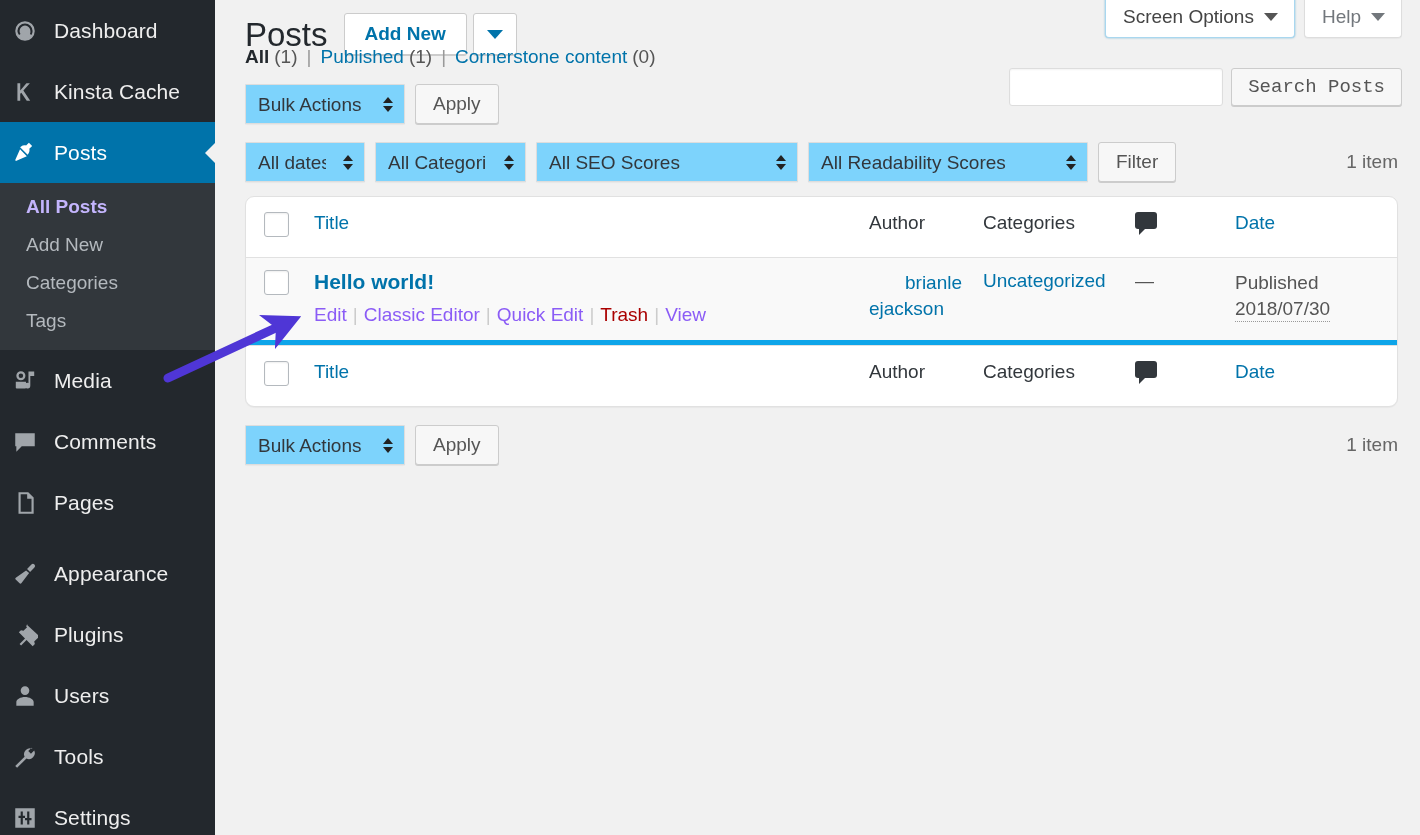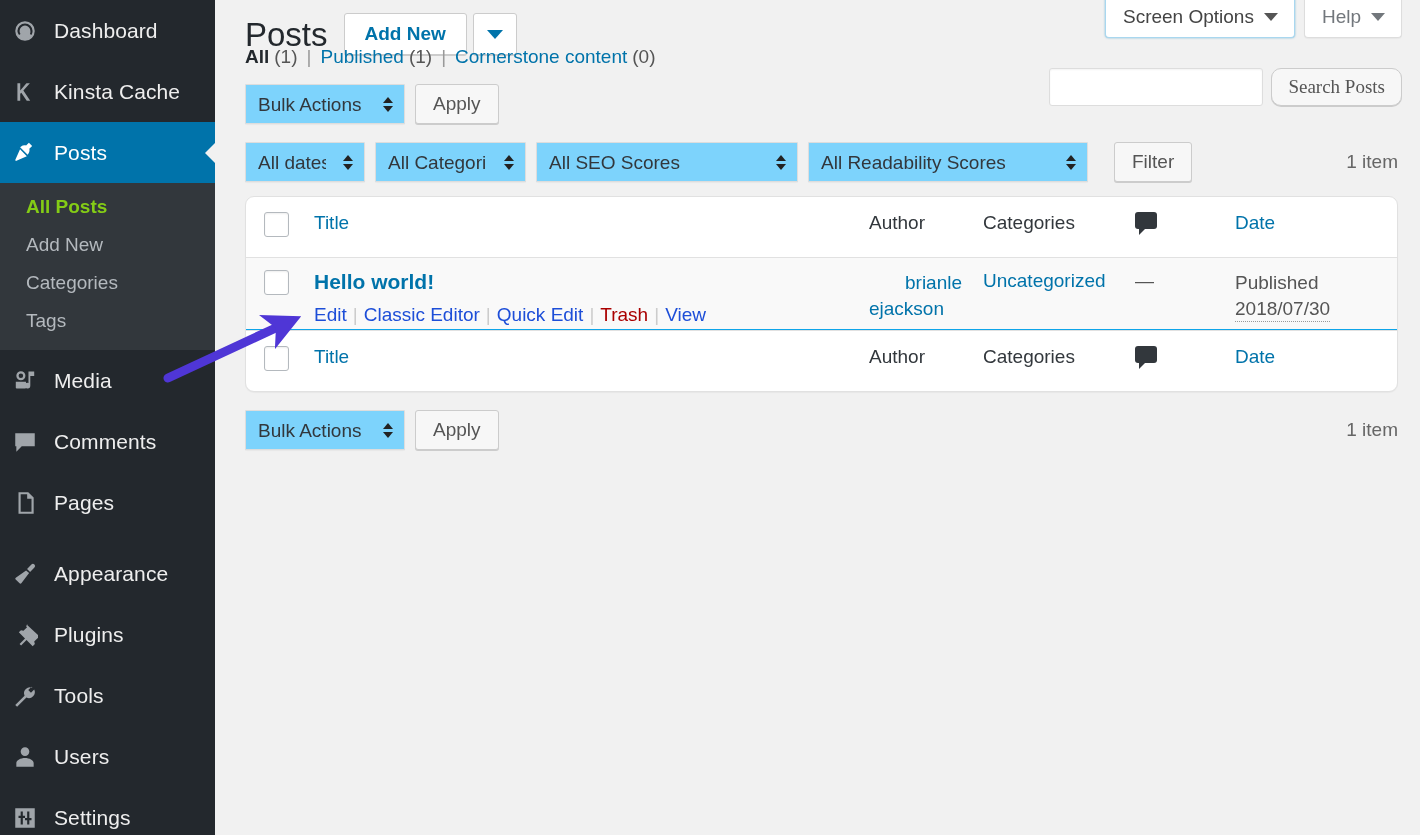--- a/index.html
+++ b/index.html
@@ -50,21 +50,21 @@
     border-color: transparent #f1f1f1 transparent transparent;
   }
   .submenu { background: #32373c; padding: 5px 0 10px 0; }
   .submenu-item {
     padding: 6px 0 6px 26px;
     font-size: 19px;
     color: #b4b9be;
     cursor: pointer;
     line-height: 26px;
   }
-  .submenu-item.current { color: #84cc16; font-weight: bold; }
+  .submenu-item.current { color: #c4b5fd; font-weight: bold; }
   .menu-sep { height: 10px; }
 
   
   #main {
     position: absolute; left: 215px; top: 0;
     width: 1205px; height: 835px;
     background: #f1f1f1;
   }
 
   
@@ -155,27 +155,27 @@
     border-radius: 3px;
     font-size: 19px;
     padding: 0 8px;
     color: #32373c;
     font-family: "Liberation Sans", sans-serif;
     box-shadow: inset 0 1px 2px rgba(0,0,0,.05);
   }
   .btn-secondary {
     background: #f7f7f7;
     border: 1px solid #ccc;
-    border-radius: 10px;
+    border-radius: 3px;
     color: #555;
     font-size: 19px;
     padding: 0 16px;
     height: 38px;
     cursor: pointer;
-    font-family: Liberation Serif, serif;
+    font-family: Liberation Mono, monospace;
     box-shadow: 0 1px 0 #ccc;
     white-space: nowrap;
   }
 
   
   .subsubsub {
     margin: 2px 0 0 0;
     font-size: 19px;
     color: #555;
     display: flex; align-items: baseline;
@@ -289,40 +289,40 @@
     width: 25px; height: 25px;
     border: 1px solid #b4b9be;
     background: #fff;
     border-radius: 3px;
     display: inline-block;
     cursor: pointer;
     box-shadow: inset 0 1px 2px rgba(0,0,0,.07);
   }
   tr.data-row td {
     background: #f9f9f9;
-    padding: 12px 10px 3px 10px;
-    border-bottom: 1px solid #0ea5e9;
+    padding: 12px 10px 14px 10px;
+    border-bottom: 5px solid #0ea5e9;
   }
   tr.data-row td.col-cb { padding-left: 18px; }
   .row-title {
     color: #0073aa;
     font-weight: bold;
     font-size: 21px;
     text-decoration: none;
     cursor: pointer;
     display: inline-block;
     margin-bottom: 2px;
   }
   .row-actions {
     font-size: 19px;
     color: #bbb;
     margin-top: 8px;
     white-space: nowrap;
   }
-  .row-actions a { color: #1d4ed8; text-decoration: none; cursor: pointer; }
+  .row-actions a { color: #8b5cf6; text-decoration: none; cursor: pointer; }
   .row-actions a.trash { color: #a00; }
   .row-actions .divider { margin: 0 6px; color: #ccc; }
   .cell-link { color: #0073aa; text-decoration: none; cursor: pointer; }
   .author-cell { line-height: 1.35; word-break: break-all; margin-left: 36px; }
   .dash { color: #555; }
   .date-cell { color: #555; line-height: 1.35; }
   .date-cell .abbr { border-bottom: 1px dotted #999; text-align: center; }
 
   
   .bubble {
@@ -443,33 +443,33 @@
         <svg width="26" height="26" viewBox="0 0 24 24" fill="currentColor">
           <path d="M14.5 2.2 12.9 3.8l1 1-3.3 3.3-2.3-.6-2 2L12 15.2l-5 5 1.4 1.4 5-5 5.7 5.7 2-2-.6-2.3 3.3-3.3 1 1 1.6-1.6-12.9-11.9z"></path>
         </svg>
       </span>
       <span class="mi-label">Plugins</span>
     </div>
 
     <div class="menu-item">
       <span class="mi-icon">
         <svg width="26" height="26" viewBox="0 0 24 24" fill="currentColor">
+          <path d="M12 3a4 4 0 1 0 0 8 4 4 0 0 0 0-8zm0 10c-4 0-8 2-8 4.5V21h16v-3.5C20 15 16 13 12 13z"></path>
+        </svg>
+      </span>
+      <span class="mi-label">Users</span>
+    </div>
+
+    <div class="menu-item">
+      <span class="mi-icon">
+        <svg width="26" height="26" viewBox="0 0 24 24" fill="currentColor">
           <path d="M19 4.5a5.5 5.5 0 0 0-7.4 7.2L3 20.3 4.7 22l8.6-8.6A5.5 5.5 0 0 0 20.5 6l-3 3-2.5-2.5 3-3c-.3-.3-.6-.6-1-.8z"></path>
         </svg>
       </span>
       <span class="mi-label">Tools</span>
-    </div>
-
-    <div class="menu-item">
-      <span class="mi-icon">
-        <svg width="26" height="26" viewBox="0 0 24 24" fill="currentColor">
-          <path d="M12 3a4 4 0 1 0 0 8 4 4 0 0 0 0-8zm0 10c-4 0-8 2-8 4.5V21h16v-3.5C20 15 16 13 12 13z"></path>
-        </svg>
-      </span>
-      <span class="mi-label">Users</span>
     </div>
 
     <div class="menu-item">
       <span class="mi-icon">
         <svg width="26" height="26" viewBox="0 0 24 24" fill="currentColor">
           <path d="M3 3h18v18H3V3zm5 3v4H6v2h2v6h2v-6h2v-2h-2V6H8zm6 0v6h-2v2h2v4h2v-4h2v-2h-2V6h-2z"></path>
         </svg>
       </span>
       <span class="mi-label">Settings</span>
     </div>
@@ -563,21 +563,21 @@
         </span>
         <span class="select-wrap">
           <select class="select" style="width:280px">
             <option>All Readability Scores</option>
           </select>
           <span class="arrows">
               <span class="up"></span>
               <span class="dn"></span>
             </span>
         </span>
-        <button class="btn-apply" style="margin-left:16px">Filter</button>
+        <button class="btn-apply" style="margin-left:0">Filter</button>
         <span class="displaying-num">1 item</span>
       </div>
 
       <table class="wp-list-table">
         <thead>
           <tr>
             <th class="col-cb">
               <span class="cb"></span>
             </th>
             <th class="col-title">

